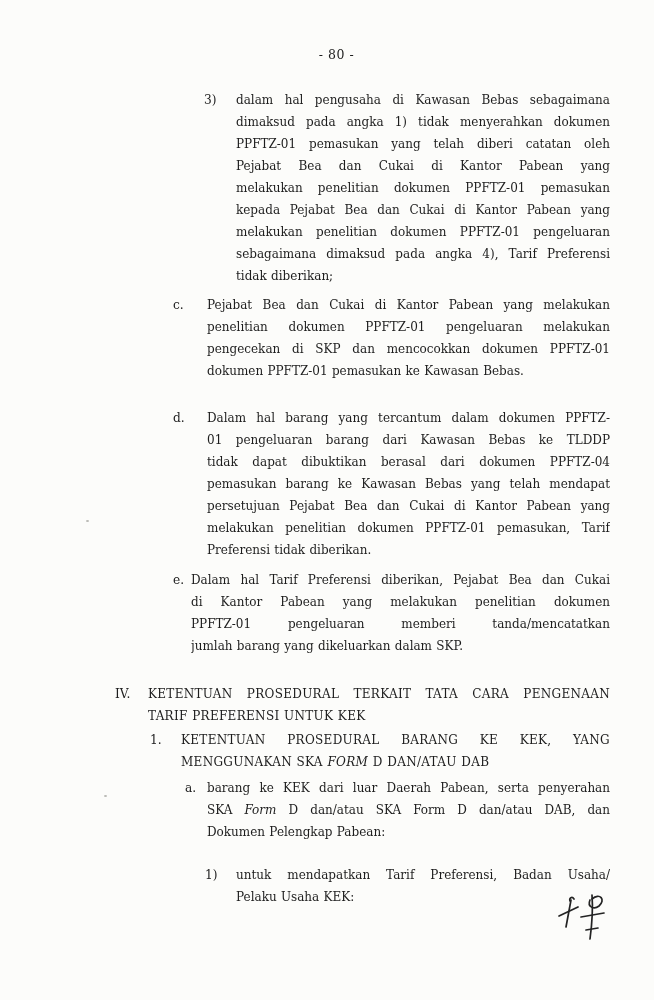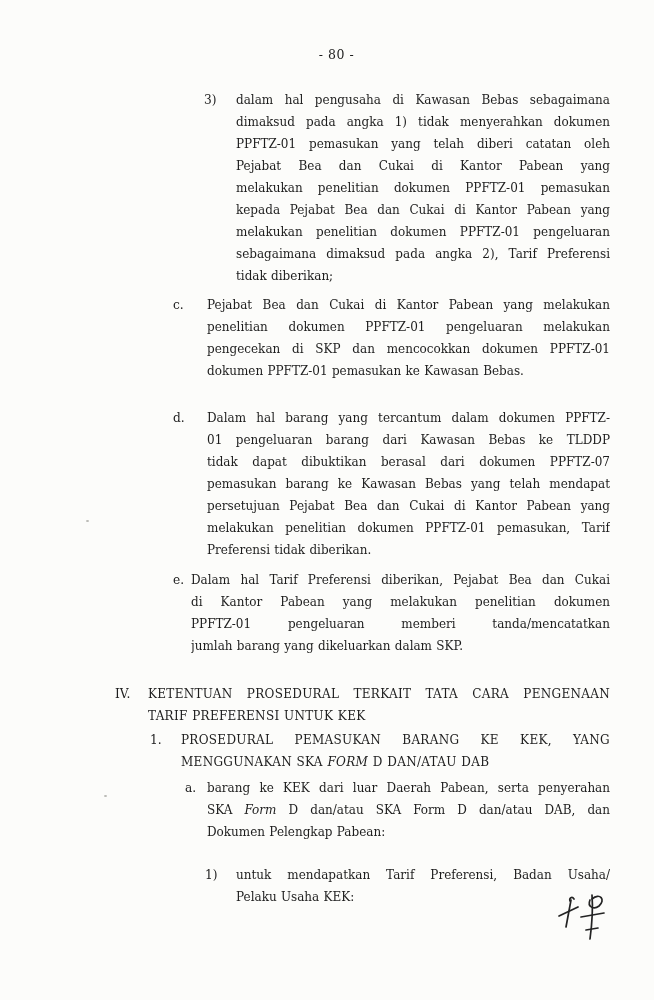--- a/index.html
+++ b/index.html
@@ -51,41 +51,41 @@
   <div class="block" style="left:204px;top:89px;width:406px;">
     <span class="marker">3)</span>
     <div class="lines" style="margin-left:32px;">
       <div class="jline">dalam hal pengusaha di Kawasan Bebas sebagaimana</div>
       <div class="jline">dimaksud pada angka 1) tidak menyerahkan dokumen</div>
       <div class="jline">PPFTZ-01 pemasukan yang telah diberi catatan oleh</div>
       <div class="jline">Pejabat Bea dan Cukai di Kantor Pabean yang</div>
       <div class="jline">melakukan penelitian dokumen PPFTZ-01 pemasukan</div>
       <div class="jline">kepada Pejabat Bea dan Cukai di Kantor Pabean yang</div>
       <div class="jline">melakukan penelitian dokumen PPFTZ-01 pengeluaran</div>
-      <div class="jline">sebagaimana dimaksud pada angka 2), Tarif Preferensi</div>
+      <div class="jline">sebagaimana dimaksud pada angka 4), Tarif Preferensi</div>
       <div class="jline last">tidak diberikan;</div>
     </div>
   </div>
 
   <div class="block" style="left:173px;top:294px;width:437px;">
     <span class="marker">c.</span>
     <div class="lines" style="margin-left:34px;">
       <div class="jline">Pejabat Bea dan Cukai di Kantor Pabean yang melakukan</div>
       <div class="jline">penelitian dokumen PPFTZ-01 pengeluaran melakukan</div>
       <div class="jline">pengecekan di SKP dan mencocokkan dokumen PPFTZ-01</div>
       <div class="jline last">dokumen PPFTZ-01 pemasukan ke Kawasan Bebas.</div>
     </div>
   </div>
 
   <div class="block" style="left:173px;top:407px;width:437px;">
     <span class="marker">d.</span>
     <div class="lines" style="margin-left:34px;">
       <div class="jline">Dalam hal barang yang tercantum dalam dokumen PPFTZ-</div>
       <div class="jline">01 pengeluaran barang dari Kawasan Bebas ke TLDDP</div>
-      <div class="jline">tidak dapat dibuktikan berasal dari dokumen PPFTZ-07</div>
+      <div class="jline">tidak dapat dibuktikan berasal dari dokumen PPFTZ-04</div>
       <div class="jline">pemasukan barang ke Kawasan Bebas yang telah mendapat</div>
       <div class="jline">persetujuan Pejabat Bea dan Cukai di Kantor Pabean yang</div>
       <div class="jline">melakukan penelitian dokumen PPFTZ-01 pemasukan, Tarif</div>
       <div class="jline last">Preferensi tidak diberikan.</div>
     </div>
   </div>
 
   <div class="block" style="left:173px;top:569px;width:437px;">
     <span class="marker">e.</span>
     <div class="lines" style="margin-left:18px;">
@@ -100,21 +100,21 @@
     <span class="marker">IV.</span>
     <div class="lines" style="margin-left:33px;">
       <div class="jline">KETENTUAN PROSEDURAL TERKAIT TATA CARA PENGENAAN</div>
       <div class="jline last">TARIF PREFERENSI UNTUK KEK</div>
     </div>
   </div>
 
   <div class="block caps" style="left:150px;top:729px;width:460px;">
     <span class="marker">1.</span>
     <div class="lines" style="margin-left:31px;">
-      <div class="jline">PROSEDURAL PEMASUKAN BARANG KE KEK, YANG</div>
+      <div class="jline">KETENTUAN PROSEDURAL BARANG KE KEK, YANG</div>
       <div class="jline last"><span>MENGGUNAKAN SKA </span><span class="it">FORM</span><span> D DAN/ATAU DAB</span></div>
     </div>
   </div>
 
   <div class="block" style="left:185px;top:777px;width:425px;">
     <span class="marker">a.</span>
     <div class="lines" style="margin-left:22px;">
       <div class="jline">barang ke KEK dari luar Daerah Pabean, serta penyerahan</div>
       <div class="jline"><span>SKA </span><span class="it">Form</span><span> D dan/atau SKA Form D dan/atau DAB, dan</span></div>
       <div class="jline last">Dokumen Pelengkap Pabean:</div>

